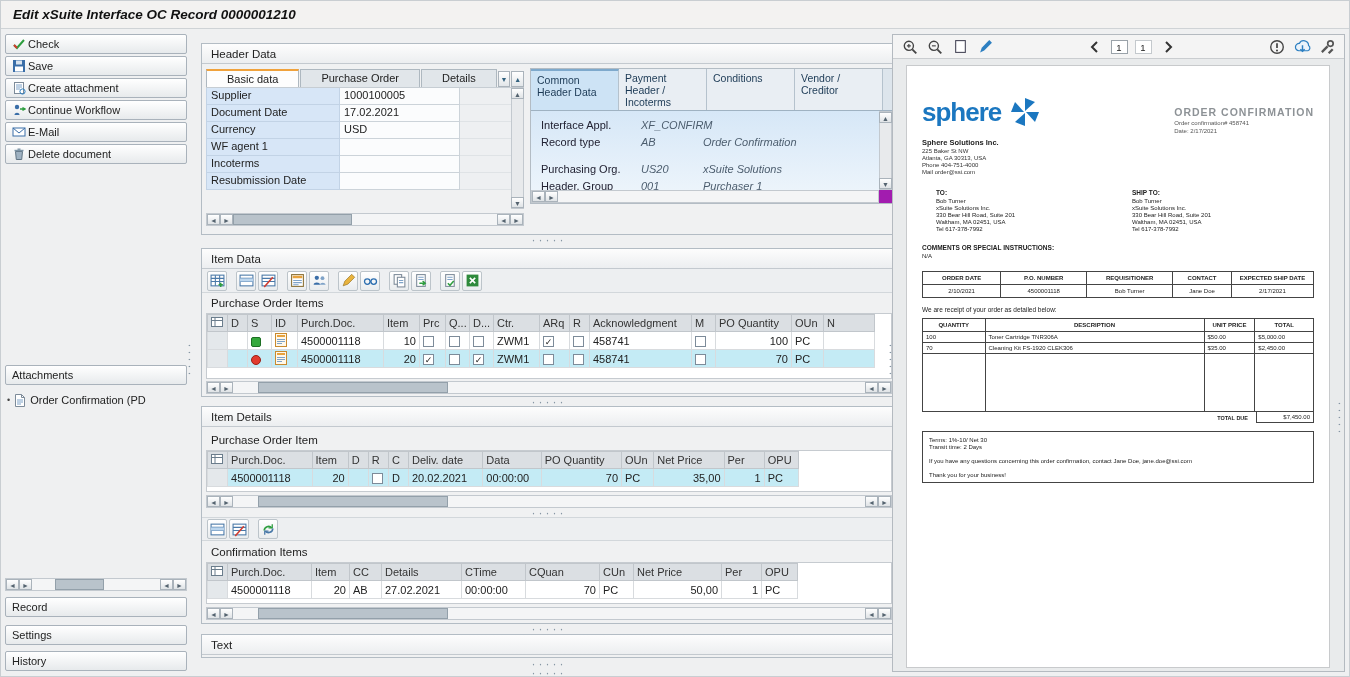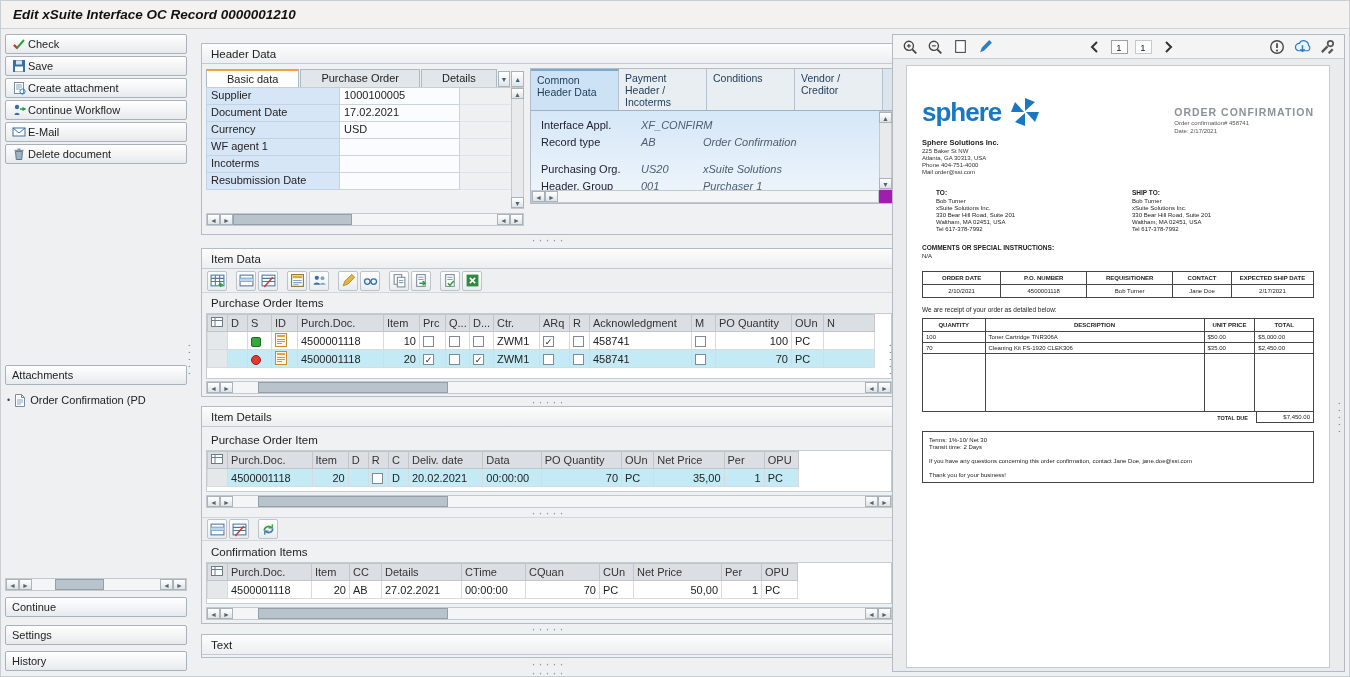--- a/index.html
+++ b/index.html
@@ -197,21 +197,21 @@
       <span class="sbtn">◄</span>
       <span class="sbtn">►</span>
       <div class="strack">
           <div class="sthumb" style="left:18%;width:38%"></div>
         </div>
       <span class="sbtn">◄</span>
       <span class="sbtn">►</span>
     </div>
 
     <div class="btn3d sb-display">
-      <span>Continue</span>
+      <span>Record</span>
     </div>
     <div class="btn3d sb-settings">
       <span>Settings</span>
     </div>
     <div class="btn3d sb-history">
       <span>History</span>
     </div>
   </div>
 
   <div class="split-v vsp1"></div>

